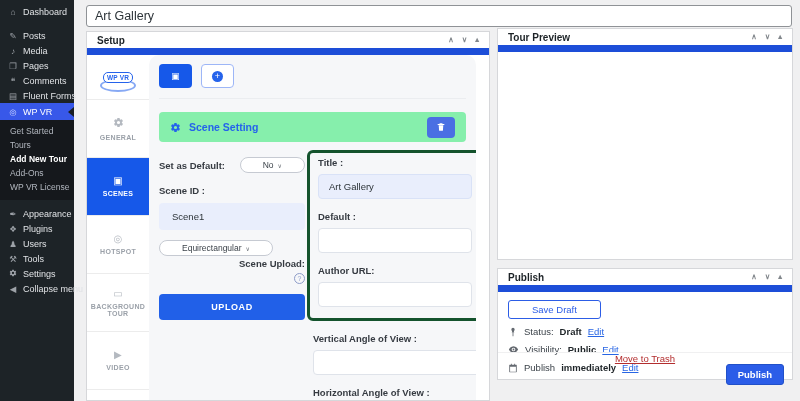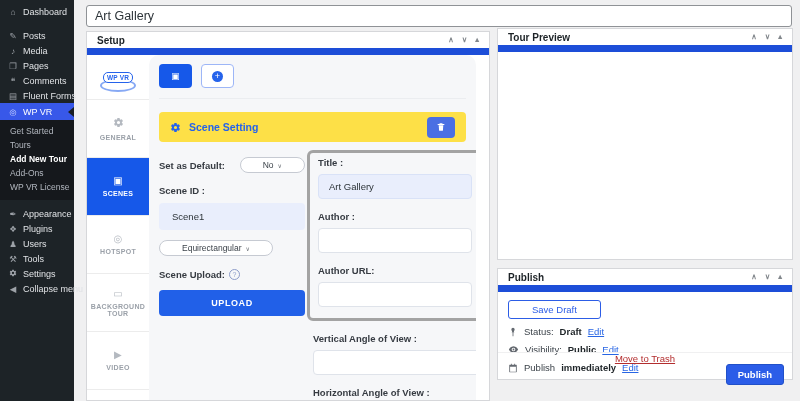--- a/index.html
+++ b/index.html
@@ -40,37 +40,37 @@
   .tab { height:58px; border-bottom:1px solid #ececec; display:flex; flex-direction:column; align-items:center; justify-content:center; gap:4px; color:#9ba1a9; font-size:7px; font-weight:bold; letter-spacing:.3px; text-align:center; cursor:pointer; padding:0 3px; }
   .tab .t-ic { font-size:10px; font-weight:normal; color:#b4b9c0; line-height:1; }
   .tab.active { background:#1658e9; color:#fff; }
   .tab.active .t-ic { color:#fff; }
   .tab .gear-svg { fill:#b4b9c0; }
   .setup-content { position:absolute; left:62px; top:0; right:13px; bottom:0; background:#f6f7f9; border-radius:10px 10px 0 0; padding:9px 10px; overflow:hidden; }
   .btn-row { display:flex; gap:9px; padding-bottom:10px; border-bottom:1px solid #ebedf0; }
   .img-btn { width:33px; height:24px; background:#1658e9; border:none; border-radius:4px; color:#fff; font-size:9px; display:flex; align-items:center; justify-content:center; cursor:pointer; }
   .add-btn { width:33px; height:24px; background:#fff; border:1px solid #9db6f7; border-radius:4px; display:flex; align-items:center; justify-content:center; cursor:pointer; }
   .add-circle { width:11px; height:11px; border-radius:50%; background:#2563eb; color:#fff; font-size:9px; line-height:11px; text-align:center; display:block; }
-  .scene-setting-bar { margin-top:13px; height:30px; background:#fde047; border-radius:4px; display:flex; align-items:center; padding:0 11px; }
+  .scene-setting-bar { margin-top:13px; height:30px; background:#86efac; border-radius:4px; display:flex; align-items:center; padding:0 11px; }
   .ss-title { margin-left:8px; font-size:10.5px; font-weight:bold; color:#2563eb; }
   .ss-gear { fill:#2563eb; }
   .trash-btn { margin-left:auto; width:28px; height:21px; background:#4a6fe3; border:none; border-radius:4px; display:flex; align-items:center; justify-content:center; cursor:pointer; }
   .trash-btn svg { fill:#fff; }
 
   .cols { display:flex; gap:8px; margin-top:8px; }
   .col-left { width:146px; flex:0 0 auto; }
   .col-right { flex:1; }
   .flabel { font-size:9.5px; font-weight:600; color:#363b42; margin-top:12px; }
   .default-row { display:flex; align-items:center; justify-content:space-between; margin-top:7px; }
   .mini-select { display:inline-flex; align-items:center; gap:4px; border:1px solid #c6cad2; border-radius:8px; background:#fff; padding:2px 22px; font-size:8.5px; color:#3c434a; cursor:pointer; }
   .mini-select .chev { font-size:6px; color:#6c7177; }
   .scene-id-box { margin-top:7px; height:27px; background:#e9eefc; border-radius:4px; display:flex; align-items:center; padding-left:13px; font-size:9.5px; color:#2c3338; }
-  .upload-label-row { display:flex; align-items:flex-end; gap:4px; margin-top:13px; }
+  .upload-label-row { display:flex; align-items:flex-end; gap:4px; margin-top:2px;flex-direction:column; }
   .upload-btn { margin-top:10px; width:100%; height:26px; background:#2160e8; color:#fff; border:none; border-radius:4px; font-size:9px; font-weight:bold; letter-spacing:.6px; cursor:pointer; }
-  .orange-box { border:3px solid #a3a3a3; border-radius:6px; padding:0 8px 11px; margin-left:-6px; }
+  .orange-box { border:3px solid #14532d; border-radius:6px; padding:0 8px 11px; margin-left:-6px; }
   .input-row { display:flex; align-items:center; gap:5px; margin-top:6px; }
   .txt-input { flex:1; height:25px; border:1px solid #dfe3ea; border-radius:4px; background:#fff; font-family:"Liberation Sans",sans-serif; font-size:9.5px; padding:0 10px; color:#2c3338; min-width:0; }
   .txt-input.filled { background:#e9eefc; border-color:#d9e2f7; }
   .info { width:11px; height:11px; flex:0 0 auto; border:1px solid #8d9cc9; color:#8d9cc9; border-radius:50%; font-size:7px; display:flex; align-items:center; justify-content:center; }
   .col-right .flabel:first-child { margin-top:4px; }
 
   
   .preview { left:497px; top:28px; width:296px; height:232px; }
   .preview-body { position:absolute; left:0; top:23px; right:0; bottom:0; background:#fff; }
   .publish { left:497px; top:268px; width:296px; height:112px; }
@@ -243,21 +243,21 @@
           <button class="upload-btn">UPLOAD</button>
         </div>
 
         <div class="col-right">
           <div class="orange-box">
             <div class="flabel">Title :</div>
             <div class="input-row">
               <input class="txt-input filled" value="Art Gallery" style="">
 
             </div>
-            <div class="flabel">Author :</div>
+            <div class="flabel">Default :</div>
             <div class="input-row">
               <input class="txt-input" value="" style="">
 
             </div>
             <div class="flabel">Author URL:</div>
             <div class="input-row">
               <input class="txt-input" value="" style="">
 
             </div>
           </div>

